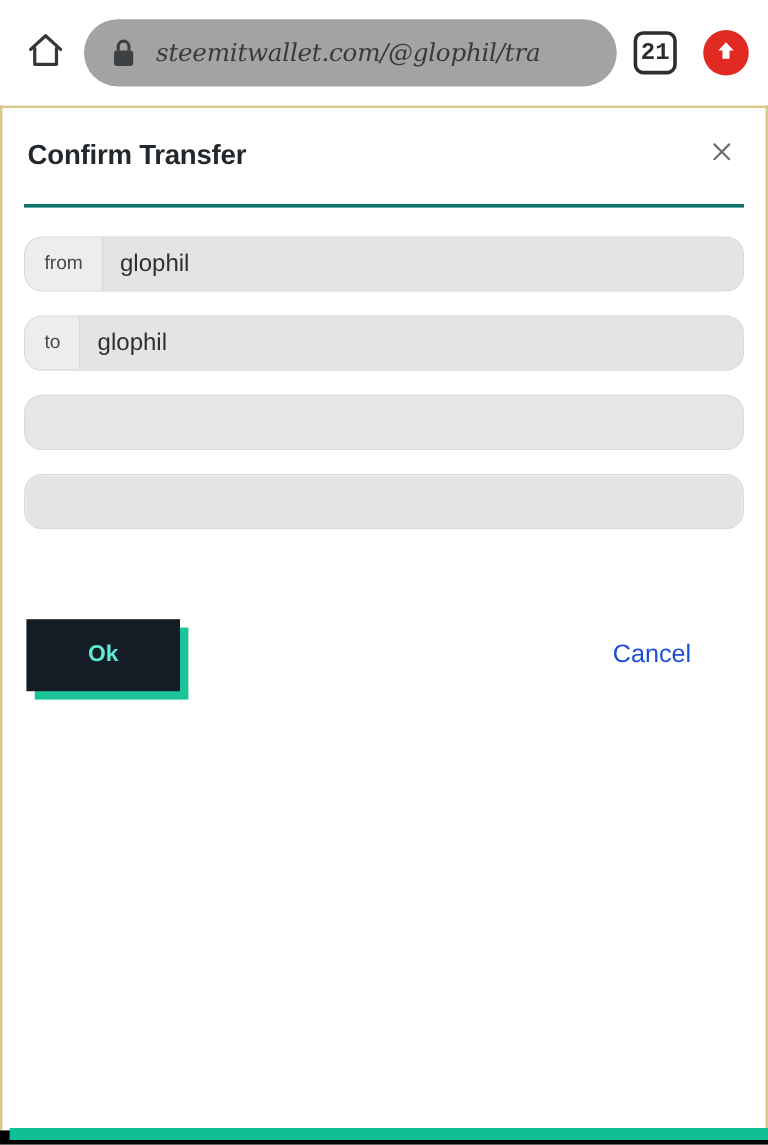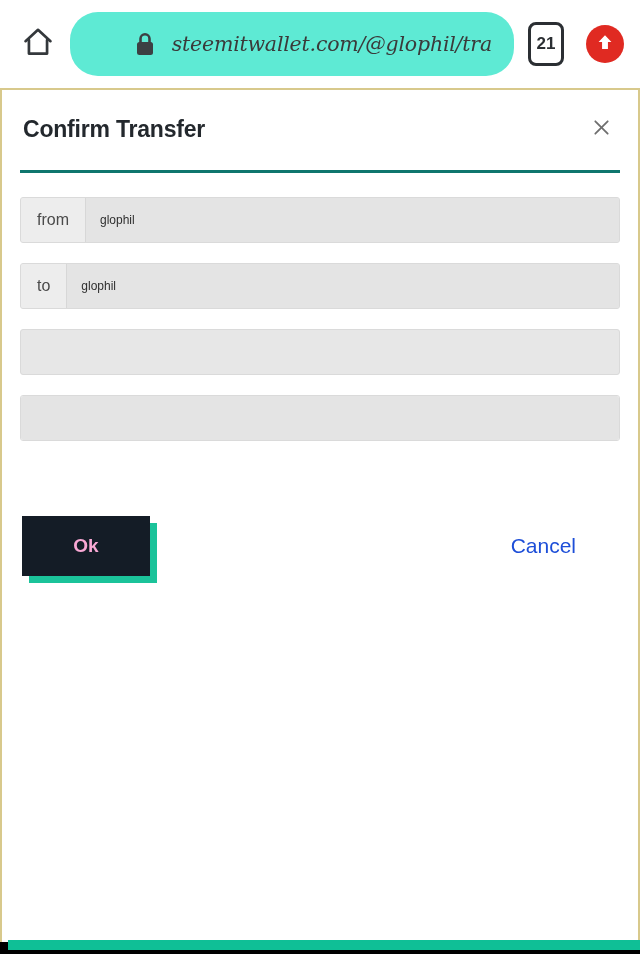--- a/index.html
+++ b/index.html
@@ -36,30 +36,29 @@
     height: 44px;
     display: flex;
     align-items: center;
     justify-content: center;
     flex: 0 0 auto;
     cursor: pointer;
   }
 
   #url-pill {
     flex: 1 1 auto;
-    height: 64px;
+    height: 56px;
     margin: 0 14px 0 10px;
-    background: #5eead4;
+    background: #a3a3a3;
     border-radius: 28px;
     display: flex;
     align-items: center;
     padding: 0 22px;
     cursor: text;
     overflow: hidden;
-    justify-content: flex-end;
   }
 
   #lock-icon {
     flex: 0 0 auto;
     margin-right: 16px;
     display: flex;
     align-items: center;
   }
 
   #url-text {
@@ -67,31 +66,32 @@
     font-style: italic;
     font-size: 20.5px;
     color: #3a3a3a;
     white-space: nowrap;
     letter-spacing: -0.2px;
   }
 
   #tab-count-button {
     flex: 0 0 auto;
     width: 36px;
-    height: 44px;
+    height: 36px;
     border: 3px solid #2b2f33;
     border-radius: 8px;
     display: flex;
     align-items: center;
     justify-content: center;
-    font-size: 17px;
+    font-size: 20px;
     font-weight: bold;
     color: #2b2f33;
     cursor: pointer;
     margin-right: 22px;
+    font-family: Liberation Mono, monospace;
   }
 
   #upload-button {
     flex: 0 0 auto;
     width: 38px;
     height: 38px;
     border-radius: 50%;
     background: #e02a22;
     display: flex;
     align-items: center;
@@ -147,62 +147,62 @@
   
   #form-area { padding-top: 24px; }
 
   .field-row {
     display: flex;
     align-items: stretch;
     height: 46px;
     margin-bottom: 20px;
     background: #e7e7e7;
     border: 1px solid #dadada;
-    border-radius: 3px;
+    border-radius: 15px;
     overflow: hidden;
   }
 
   .field-label {
     flex: 0 0 auto;
     display: flex;
     align-items: center;
     padding: 0 16px;
     background: #ededed;
     border-right: 1px solid #d7d7d7;
     font-size: 16px;
     color: #4a4a4a;
   }
 
   .field-value {
     flex: 1 1 auto;
     display: flex;
     align-items: center;
     padding: 0 14px;
     background: #e4e4e4;
-    font-size: 12px;
+    font-size: 20px;
     color: #2f2f2f;
   }
 
   .field-value.empty { color: transparent; }
 
   
   #actions {
     display: flex;
     align-items: center;
     justify-content: space-between;
     padding: 40px 2px 0 2px;
     height: 130px;
   }
 
   #ok-button {
     position: relative;
     width: 128px;
     height: 60px;
     background: #141c26;
-    color: #f9a8d4;
+    color: #5eead4;
     font-size: 19px;
     font-weight: bold;
     display: flex;
     align-items: center;
     justify-content: center;
     cursor: pointer;
     border: none;
     box-shadow: 7px 7px 0 0 #1bc39a;
     font-family: "Liberation Sans", sans-serif;
   }

